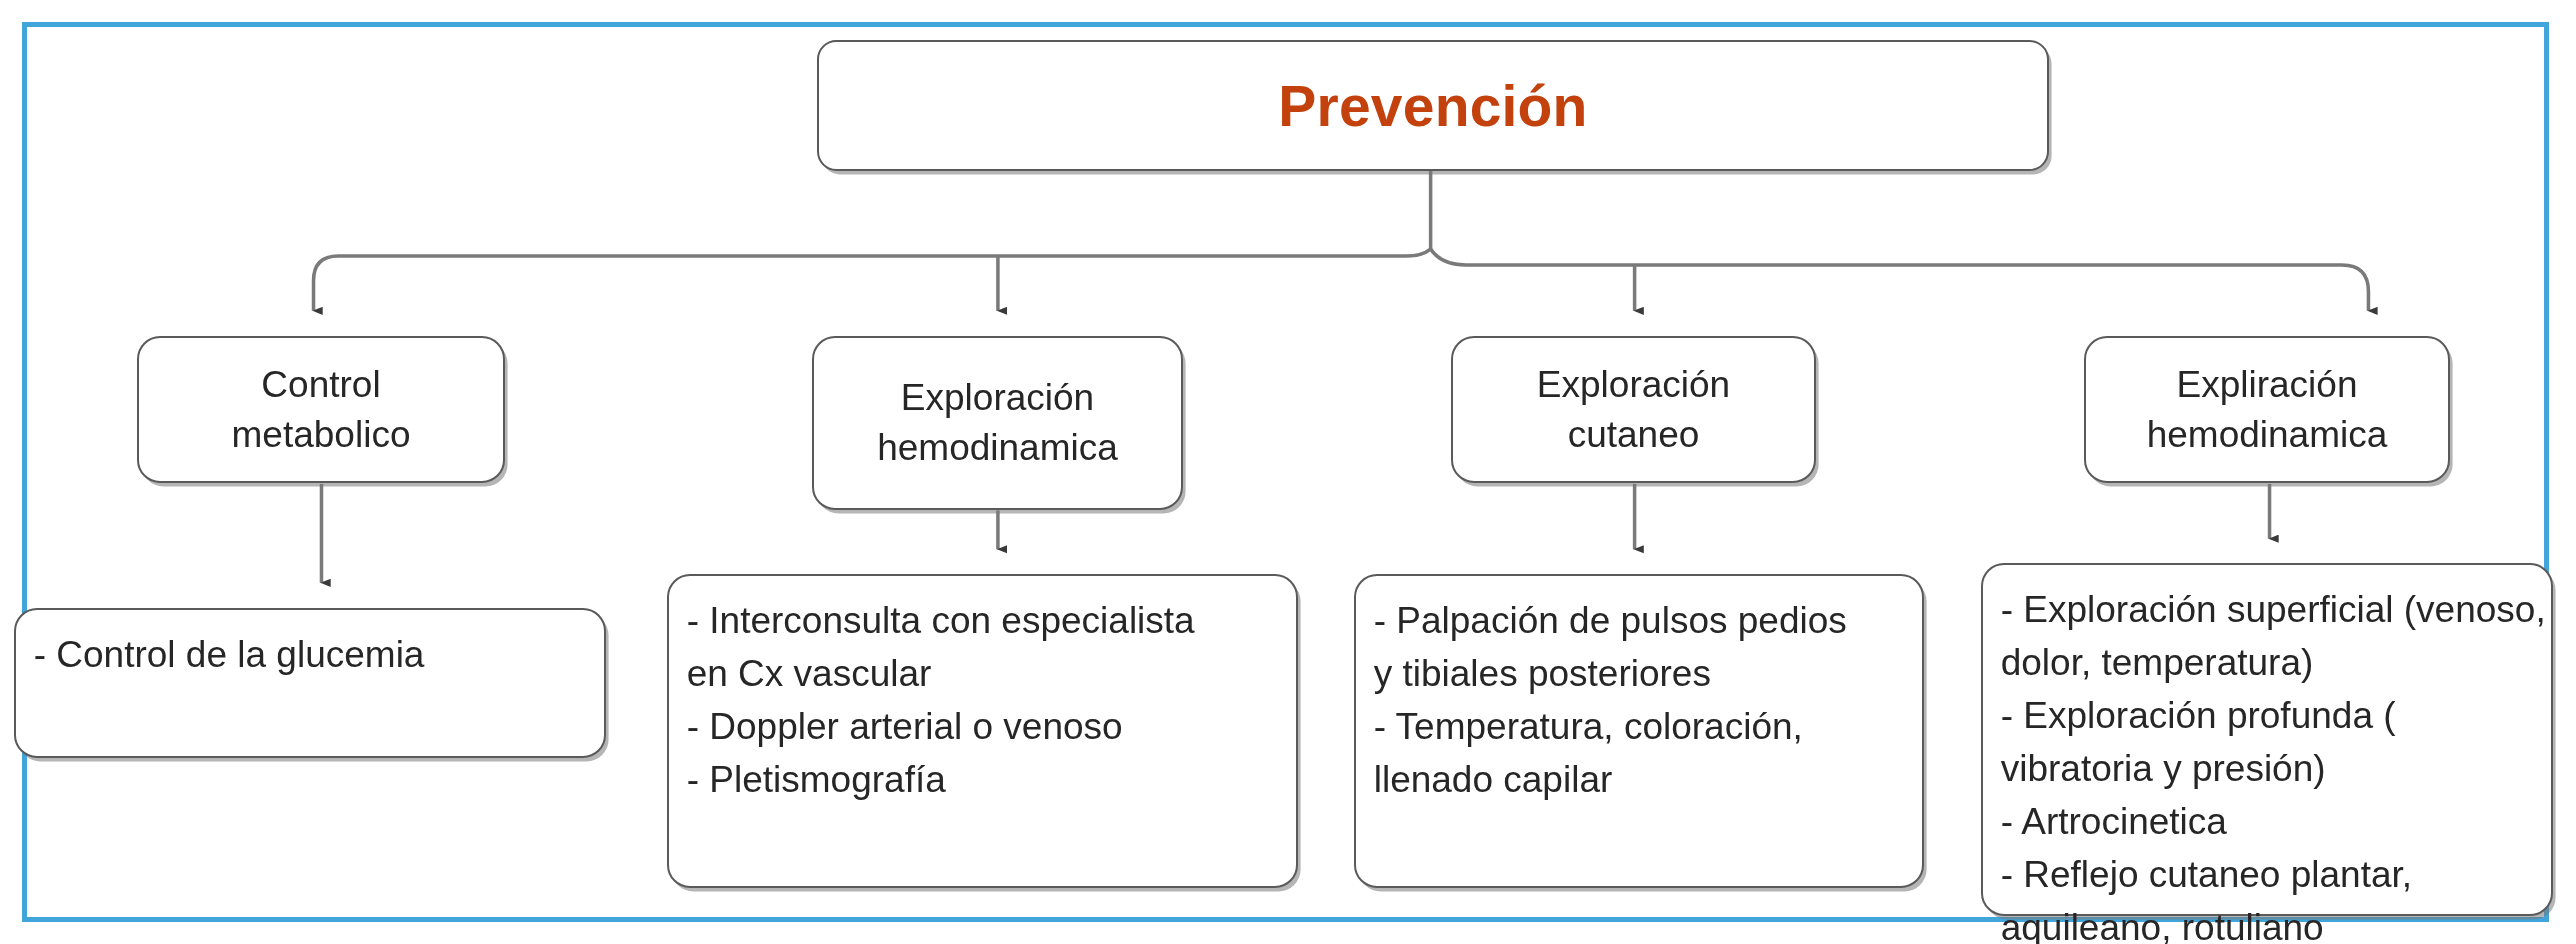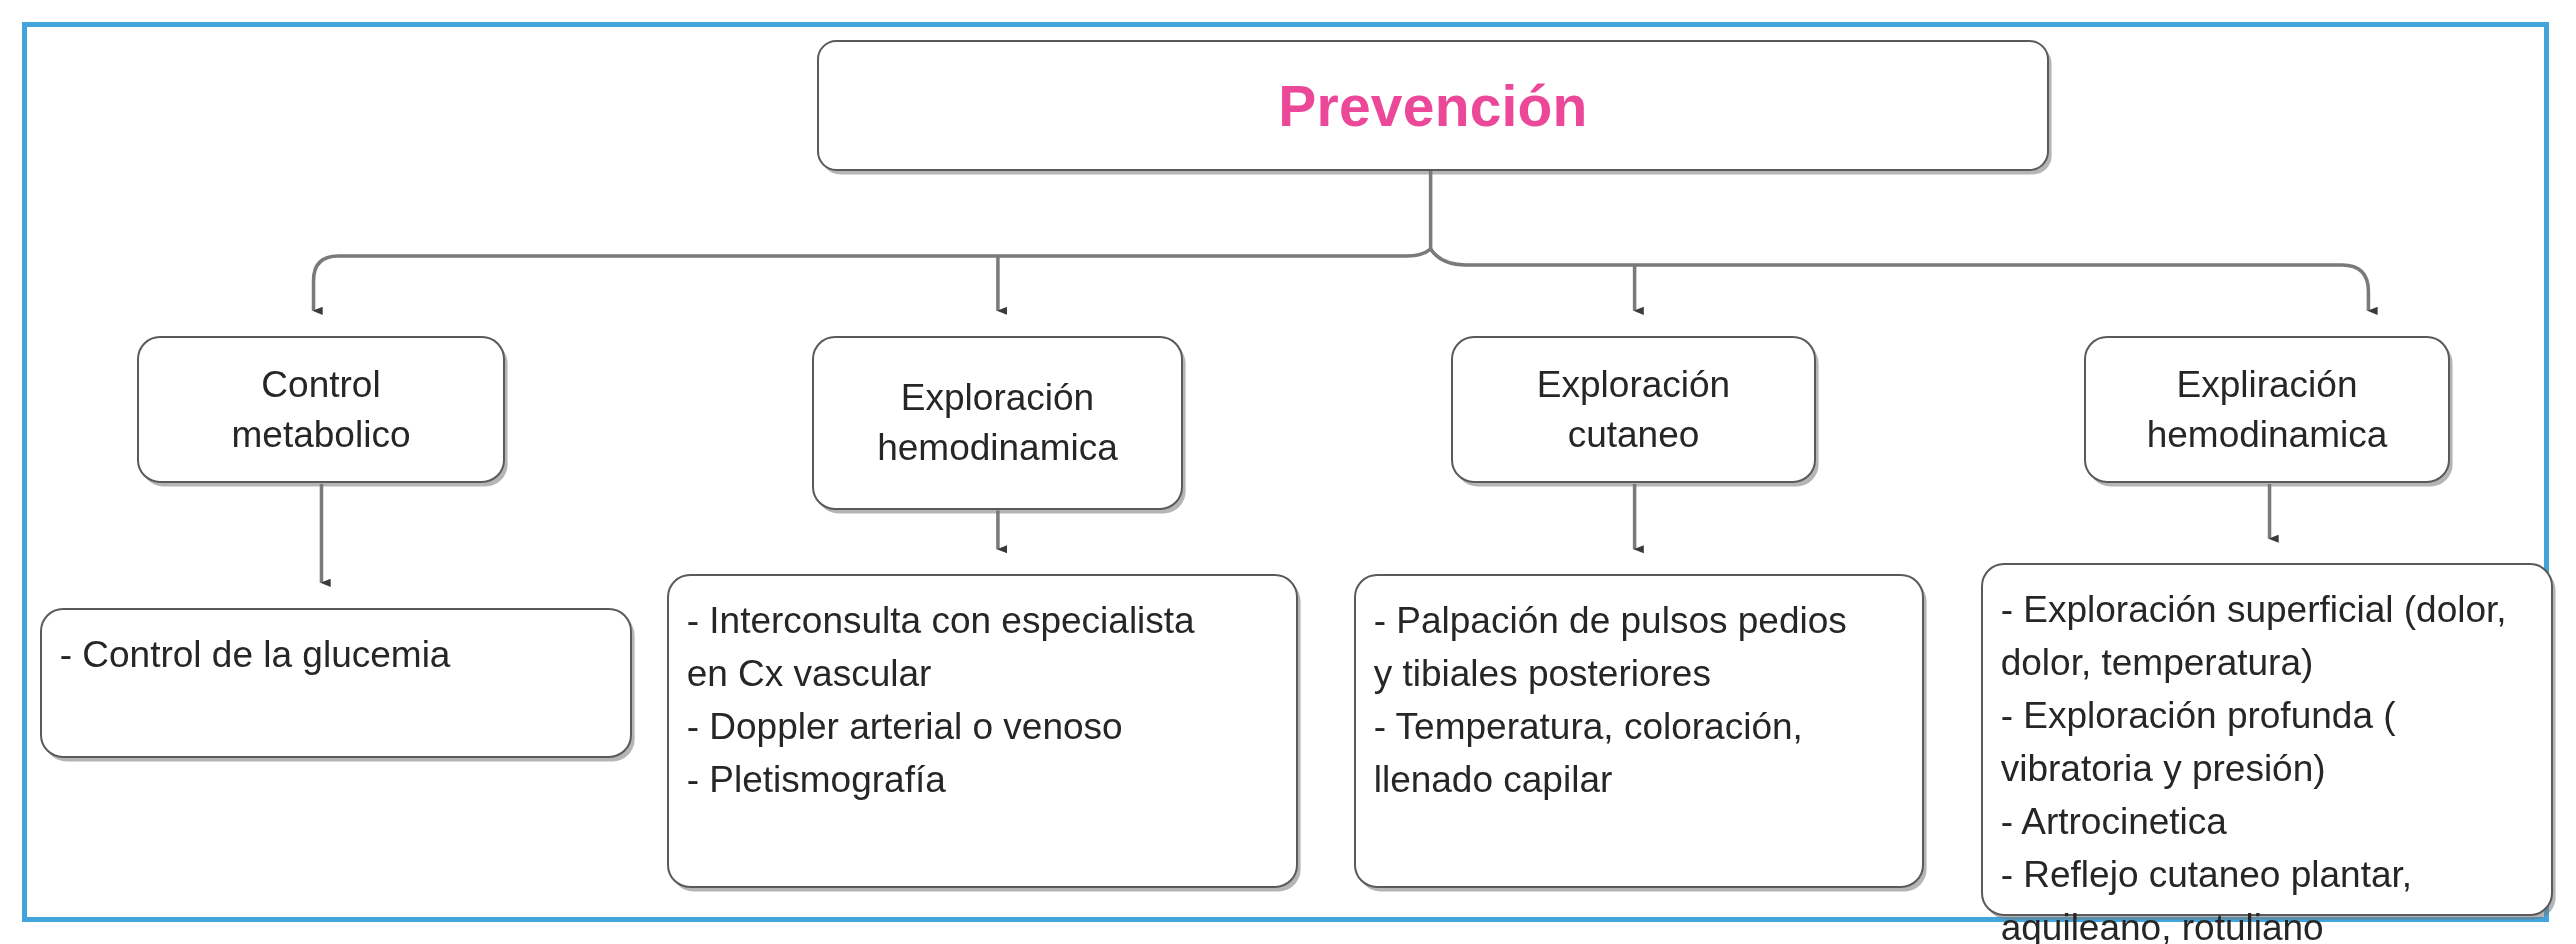--- a/index.html
+++ b/index.html
@@ -36,37 +36,37 @@
     position:absolute;left:0;top:0;width:100%;height:100%;
     display:flex;flex-direction:column;
     box-sizing:border-box;
     color:#2b2b2b;
   }
 
   
   #node-root{left:817px;top:40px;width:1232px;height:131px;border-radius:19.4px;}
   #node-root .txt{align-items:center;justify-content:center;}
   #node-root .line{
-    font-size:57px;font-weight:bold;letter-spacing:0.2px;color:#ec4899;
+    font-size:57px;font-weight:bold;letter-spacing:0.2px;color:#c2410c;
   }
 
   
   .lvl2 .txt{align-items:center;justify-content:center;padding:8.8px 12.4px;}
   .lvl2 .line{font-size:37px;line-height:1.35;text-align:center;color:#262626;}
 
   #node-l2-1{left:137px;top:336px;width:368px;height:147px;padding-left:20px;}
   #node-l2-2{left:812px;top:336px;width:371px;height:174px;}
   #node-l2-3{left:1451px;top:336px;width:365px;height:147px;}
   #node-l2-4{left:2084px;top:336px;width:366px;height:147px;}
 
   
   .leaf .txt{align-items:flex-start;justify-content:flex-start;padding:19.4px 16px 8.8px 17.7px;}
   .leaf .line{font-size:37px;line-height:1.43;text-align:left;white-space:pre;color:#262626;}
 
-  #node-l3-1{left:40px;top:608px;width:592px;height:150px;}
+  #node-l3-1{left:14px;top:608px;width:592px;height:150px;}
   #node-l3-2{left:667px;top:574px;width:631px;height:314px;}
   #node-l3-3{left:1354px;top:574px;width:570px;height:314px;}
   #node-l3-4{left:1981px;top:563px;width:572px;height:353px;}
 
   
 </style>
 </head>
 <body>
 
 <div id="canvas">
@@ -151,21 +151,21 @@
     <div class="txt">
       <div class="line">- Palpación de pulsos pedios</div>
       <div class="line">y tibiales posteriores</div>
       <div class="line">- Temperatura, coloración,</div>
       <div class="line">llenado capilar</div>
     </div>
   </div>
 
   <div class="node leaf" id="node-l3-4">
     <div class="txt">
-      <div class="line">- Exploración superficial (dolor,</div>
+      <div class="line">- Exploración superficial (venoso,</div>
       <div class="line">dolor, temperatura)</div>
       <div class="line">- Exploración profunda (</div>
       <div class="line">vibratoria y presión)</div>
       <div class="line">- Artrocinetica</div>
       <div class="line">- Reflejo cutaneo plantar,</div>
       <div class="line">aquileano, rotuliano</div>
     </div>
   </div>
 
 </div>

